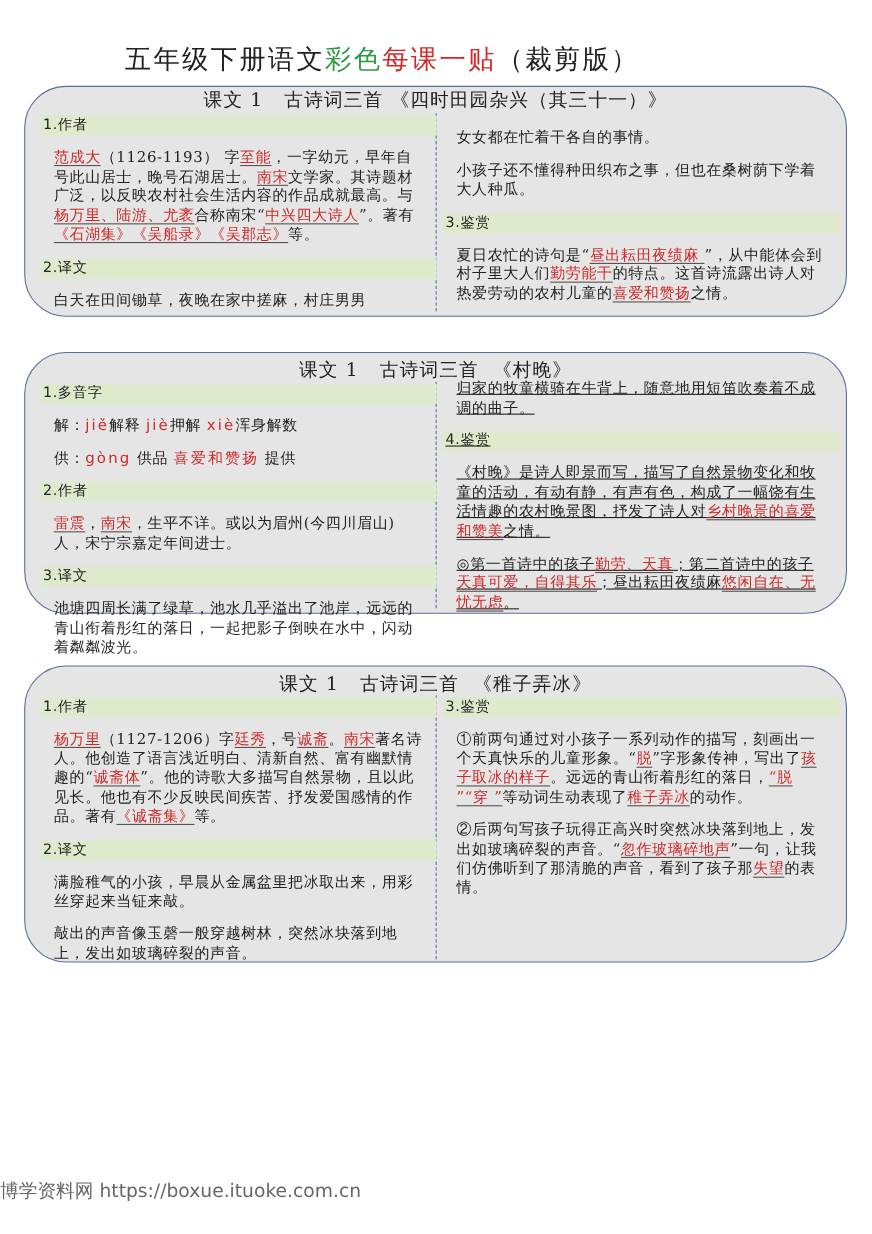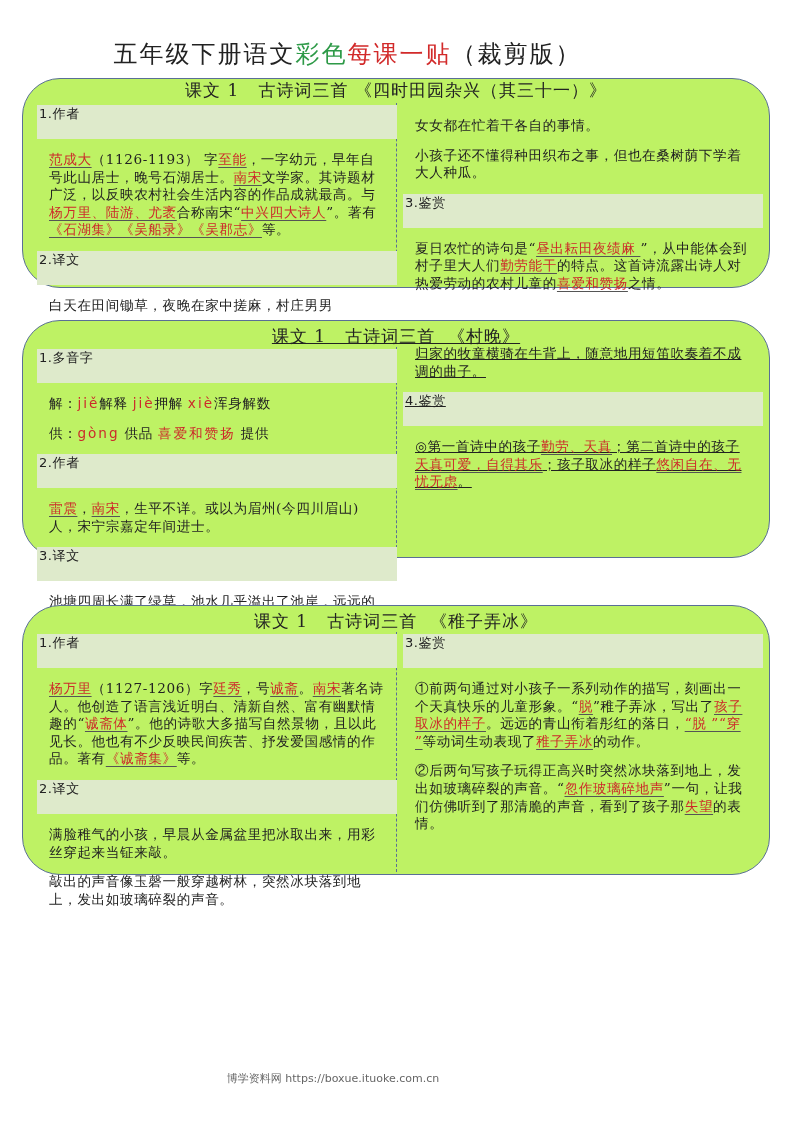--- a/index.html
+++ b/index.html
@@ -11,46 +11,46 @@
   .page-title {
     position: absolute; left: 0; top: 38px; width: 695px; text-align: center;
     font-size: 24px; letter-spacing: 2px; color: #222;
   }
   .page-title .green { color: #2e9a48; }
   .page-title .red { color: #d22a2a; }
 
   .card {
     position: absolute; left: 22px; width: 746px;
     border: 1.6px solid #5a6f96; border-radius: 38px;
-    background: #bef264;
+    background: #e5e5e5;
   }
   .card-title {
     position: absolute; left: 0; width: 100%; text-align: center;
     font-size: 17px; letter-spacing: 1px; color: #222; white-space: pre;
   }
   .col {
     position: absolute; width: 360px; font-size: 13.6px; line-height: 17.6px;
     letter-spacing: 0.6px;
   }
   .col.left { left: 14px; }
   .col.right { left: 380px; }
   .divider {
     position: absolute; left: 373px; width: 0; border-left: 1.4px dashed #5a6f96;
   }
   .sec-head {
-    background: #deeacb; padding-left: 2px; height: 34px; line-height: 18px;
+    background: #deeacb; padding-left: 2px; height: 18px; line-height: 18px;
     font-family: "DejaVu Sans", "Liberation Sans", sans-serif; font-size: 13px;
   }
   .para { margin: 12px; }
   .hl { color: #cc2a2a; text-decoration: underline; text-decoration-color: #555;
         text-underline-offset: 3px; }
   .py { color: #cc2a2a; font-family: "DejaVu Sans", sans-serif; letter-spacing: 2px; }
   .footer {
-    position: absolute; top: 1071px; left: 0; width: 666px; text-align: center;
-    font-family: "DejaVu Sans", "Liberation Sans", sans-serif; font-size: 11px; color: #666;
+    position: absolute; top: 1071px; left: 0; width: 666px; text-align: left;
+    font-family: "DejaVu Sans", "Liberation Sans", sans-serif; font-size: 17px; color: #666;
   }
 </style>
 </head>
 <body>
 
 <div class="page-title">
   <span>五年级下册语文</span><span class="green">彩色</span><span class="red">每课一贴</span><span>（裁剪版）</span>
 </div>
 
 <div class="card" style="top:78px;height:208px;">
@@ -64,48 +64,49 @@
     </div>
   <div class="col right" style="top:26px;">
       <p class="para"><span>女女都在忙着干各自的事情。</span></p>
       <p class="para"><span>小孩子还不懂得种田织布之事，但也在桑树荫下学着大人种瓜。</span></p>
       <div class="sec-head">3.鉴赏</div>
       <p class="para"><span>夏日农忙的诗句是“</span><span class="hl">昼出耘田夜绩麻 </span><span>”，从中能体会到村子里大人们</span><span class="hl">勤劳能干</span><span>的特点。这首诗流露出诗人对热爱劳动的农村儿童的</span><span class="hl">喜爱和赞扬</span><span>之情。</span></p>
     </div>
 </div>
 
 <div class="card" style="top:320px;height:236px;">
-  <div class="card-title" style="top:4px;text-decoration:underline;">课文 1   古诗词三首  《村晚》</div>
+  <div class="card-title" style="top:4px;">课文 1   古诗词三首  《村晚》</div>
   <div class="divider" style="top:26px;height:206px;"></div>
   <div class="col left" style="top:28px;">
       <div class="sec-head">1.多音字</div>
       <p class="para"><span>解：</span><span class="py">jiě</span><span>解释        </span><span class="py">jiè</span><span>押解     </span><span class="py">xiè</span><span>浑身解数</span></p>
       <p class="para"><span>供：</span><span class="py">gòng</span><span> 供品   </span><span class="py">喜爱和赞扬</span><span> 提供</span></p>
       <div class="sec-head">2.作者</div>
       <p class="para"><span class="hl">雷震</span><span>，</span><span class="hl">南宋</span><span>，生平不详。或以为眉州(今四川眉山)人，宋宁宗嘉定年间进士。</span></p>
       <div class="sec-head">3.译文</div>
       <p class="para"><span>池塘四周长满了绿草，池水几乎溢出了池岸，远远的青山衔着彤红的落日，一起把影子倒映在水中，闪动着粼粼波光。</span></p>
     </div>
   <div class="col right" style="top:12px;text-decoration:underline;">
       <p class="para"><span>归家的牧童横骑在牛背上，随意地用短笛吹奏着不成调的曲子。</span></p>
       <div class="sec-head">4.鉴赏</div>
-      <p class="para"><span>◎第一首诗中的孩子</span><span class="hl">勤劳、天真</span><span>；第二首诗中的孩子</span><span class="hl">天真可爱，自得其乐</span><span>；孩子取冰的样子</span><span class="hl">悠闲自在、无忧无虑</span><span>。</span></p>
+      <p class="para"><span>《村晚》是诗人即景而写，描写了自然景物变化和牧童的活动，有动有静，有声有色，构成了一幅饶有生活情趣的农村晚景图，抒发了诗人对</span><span class="hl">乡村晚景的喜爱和赞美</span><span>之情。</span></p>
+      <p class="para"><span>◎第一首诗中的孩子</span><span class="hl">勤劳、天真</span><span>；第二首诗中的孩子</span><span class="hl">天真可爱，自得其乐</span><span>；昼出耘田夜绩麻</span><span class="hl">悠闲自在、无忧无虑</span><span>。</span></p>
     </div>
 </div>
 
 <div class="card" style="top:605px;height:268px;">
   <div class="card-title" style="top:4px;">课文 1   古诗词三首  《稚子弄冰》</div>
   <div class="divider" style="top:26px;height:240px;"></div>
   <div class="col left" style="top:28px;">
       <div class="sec-head">1.作者</div>
       <p class="para"><span class="hl">杨万里</span><span>（1127-1206）字</span><span class="hl">廷秀</span><span>，号</span><span class="hl">诚斋</span><span>。</span><span class="hl">南宋</span><span>著名诗人。他创造了语言浅近明白、清新自然、富有幽默情趣的“</span><span class="hl">诚斋体</span><span>”。他的诗歌大多描写自然景物，且以此见长。他也有不少反映民间疾苦、抒发爱国感情的作品。著有</span><span class="hl">《诚斋集》</span><span>等。</span></p>
       <div class="sec-head">2.译文</div>
       <p class="para"><span>满脸稚气的小孩，早晨从金属盆里把冰取出来，用彩丝穿起来当钲来敲。</span></p>
       <p class="para"><span>敲出的声音像玉磬一般穿越树林，突然冰块落到地上，发出如玻璃碎裂的声音。</span></p>
     </div>
   <div class="col right" style="top:28px;">
       <div class="sec-head">3.鉴赏</div>
-      <p class="para"><span>①前两句通过对小孩子一系列动作的描写，刻画出一个天真快乐的儿童形象。“</span><span class="hl">脱</span><span>”稚子弄冰，写出了</span><span class="hl">孩子取冰的样子</span><span>。远远的青山衔着彤红的落日，</span><span class="hl">“脱 ”“穿 ”</span><span>等动词生动表现了</span><span class="hl">稚子弄冰</span><span>的动作。</span></p>
+      <p class="para"><span>①前两句通过对小孩子一系列动作的描写，刻画出一个天真快乐的儿童形象。“</span><span class="hl">脱</span><span>”字形象传神，写出了</span><span class="hl">孩子取冰的样子</span><span>。远远的青山衔着彤红的落日，</span><span class="hl">“脱 ”“穿 ”</span><span>等动词生动表现了</span><span class="hl">稚子弄冰</span><span>的动作。</span></p>
       <p class="para"><span>②后两句写孩子玩得正高兴时突然冰块落到地上，发出如玻璃碎裂的声音。“</span><span class="hl">忽作玻璃碎地声</span><span>”一句，让我们仿佛听到了那清脆的声音，看到了孩子那</span><span class="hl">失望</span><span>的表情。</span></p>
     </div>
 </div>
 
 <div class="footer">博学资料网 https://boxue.ituoke.com.cn</div>
 
 </body></html>

